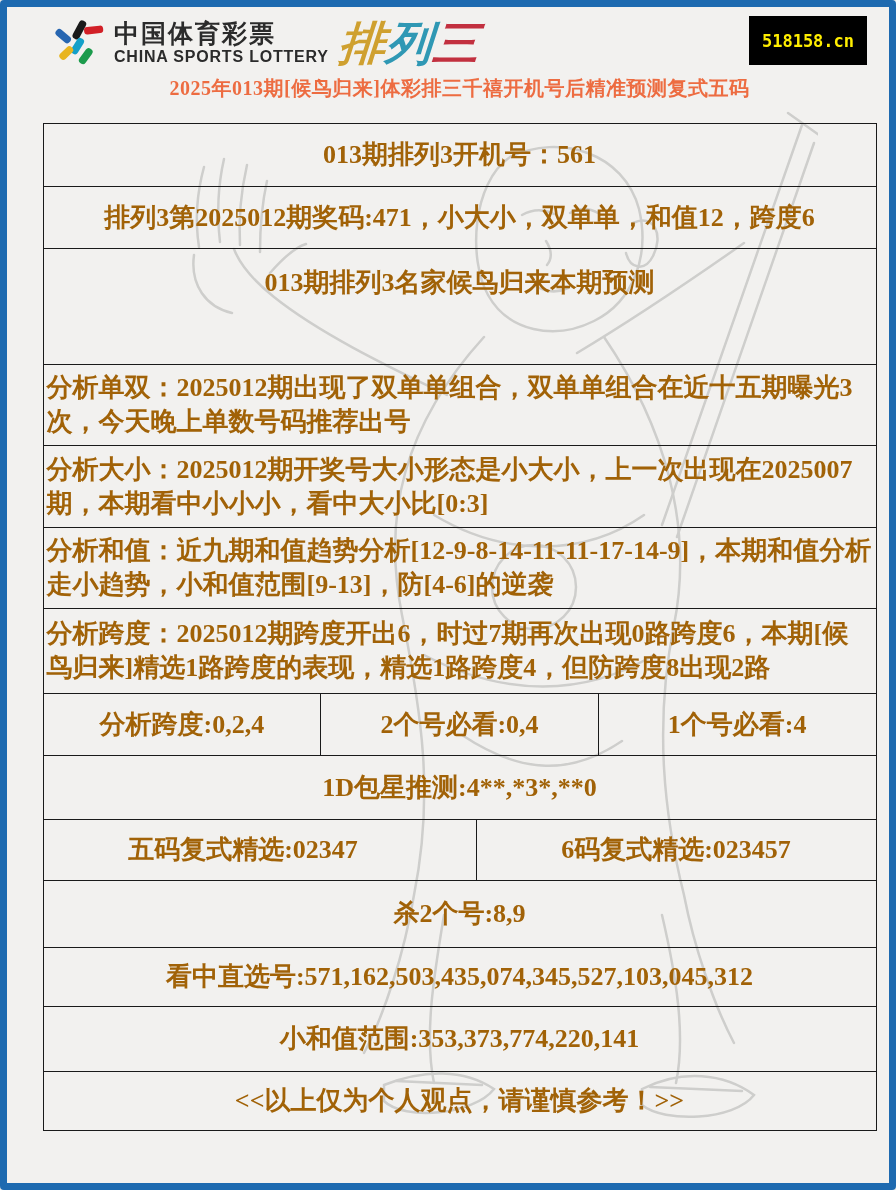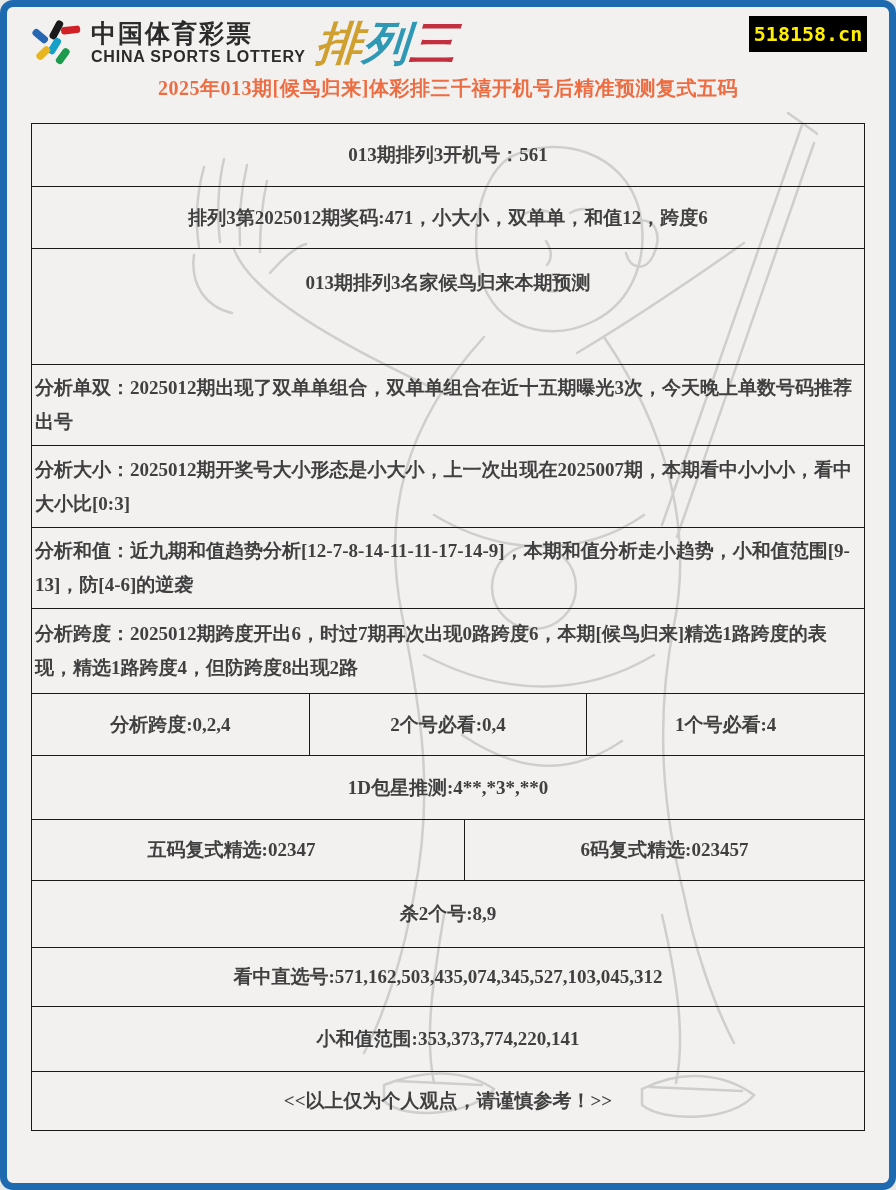--- a/index.html
+++ b/index.html
@@ -7,22 +7,23 @@
   body {
     font-family: "Liberation Serif", "DejaVu Serif", serif;
     background: #e8e8e6;
     overflow: hidden;
   }
   .frame {
     position: relative;
     width: 896px; height: 1190px;
     background: #f2f1ef;
     border: 7px solid #1e6ab0;
-    border-radius: 13px;
+    border-radius: 4px;
     overflow: hidden;
+    padding-left: 23px;
   }
   
   .header { position: relative; padding-top: 11px; z-index: 2; }
   .logo-row {
     display: flex; align-items: center;
     margin-left: 24px; height: 50px;
   }
   .logo-mark { width: 50px; height: 48px; flex: 0 0 auto; }
   .logo-text { margin-left: 10px; line-height: 1; }
   .logo-cn {
@@ -39,25 +40,25 @@
     font-family: "Liberation Sans", "DejaVu Sans", sans-serif;
     font-size: 46px; font-weight: bold; font-style: italic;
     line-height: 1; letter-spacing: 1px;
     transform: skewX(-4deg);
   }
   .brand .c1 { color: #cfa02f; }
   .brand .c2 { color: #2f98b4; }
   .brand .c3 { color: #c2303f; }
   .site-badge {
     position: absolute; top: 9px; right: 22px;
-    width: 118px; height: 36px;
+    width: 118px; height: 49px;
     background: #000;
     color: #ffee00;
     font-family: "DejaVu Sans Mono", monospace;
-    font-size: 20px; font-weight: bold;
+    font-size: 17px; font-weight: bold;
     display: flex; align-items: center; justify-content: center;
     cursor: pointer;
   }
   .page-title {
     margin-top: 7px;
     text-align: center;
     font-size: 20px; font-weight: bold;
     color: #ed6c41;
     letter-spacing: 0.5px;
     white-space: nowrap;
@@ -73,21 +74,21 @@
     position: relative; z-index: 1;
     width: 834px;
     margin: 21px auto 0;
     border: 1px solid #1a1a1a;
     background: transparent;
   }
   .row {
     border-top: 1px solid #1a1a1a;
     display: flex; align-items: center; justify-content: center;
     text-align: center;
-    font-size: 19px; font-weight: bold; color: #404040;
+    font-size: 26px; font-weight: bold; color: #a16207;
     line-height: 34px;
     padding: 6px 4px;
   }
   .row:first-child { border-top: none; }
   .row.left {
     justify-content: flex-start; text-align: left;
     padding: 6px 3px;
   }
   .row.cells { padding: 0; align-items: stretch; }
   .cell {
@@ -164,21 +165,21 @@
     <div class="site-badge">518158.cn</div>
     <div class="page-title">2025年013期[候鸟归来]体彩排三千禧开机号后精准预测复式五码</div>
   </div>
 
   <div class="pred-table">
     <div class="row mh62">013期排列3开机号：561</div>
     <div class="row mh62">排列3第2025012期奖码:471，小大小，双单单，和值12，跨度6</div>
     <div class="row mh69">013期排列3名家候鸟归来本期预测</div>
     <div class="row left mh75">分析单双：2025012期出现了双单单组合，双单单组合在近十五期曝光3次，今天晚上单数号码推荐出号</div>
     <div class="row left mh82">分析大小：2025012期开奖号大小形态是小大小，上一次出现在2025007期，本期看中小小小，看中大小比[0:3]</div>
-    <div class="row left mh81">分析和值：近九期和值趋势分析[12-7-8-14-11-11-17-14-9]，本期和值分析走小趋势，小和值范围[9-13]，防[4-6]的逆袭</div>
+    <div class="row left mh81">分析和值：近九期和值趋势分析[12-9-8-14-11-11-17-14-9]，本期和值分析走小趋势，小和值范围[9-13]，防[4-6]的逆袭</div>
     <div class="row left mh85">分析跨度：2025012期跨度开出6，时过7期再次出现0路跨度6，本期[候鸟归来]精选1路跨度的表现，精选1路跨度4，但防跨度8出现2路</div>
     <div class="row cells mh62">
       <div class="cell">分析跨度:0,2,4</div>
       <div class="cell">2个号必看:0,4</div>
       <div class="cell">1个号必看:4</div>
     </div>
     <div class="row mh64">1D包星推测:4**,*3*,**0</div>
     <div class="row cells mh61">
       <div class="cell">五码复式精选:02347</div>
       <div class="cell">6码复式精选:023457</div>

